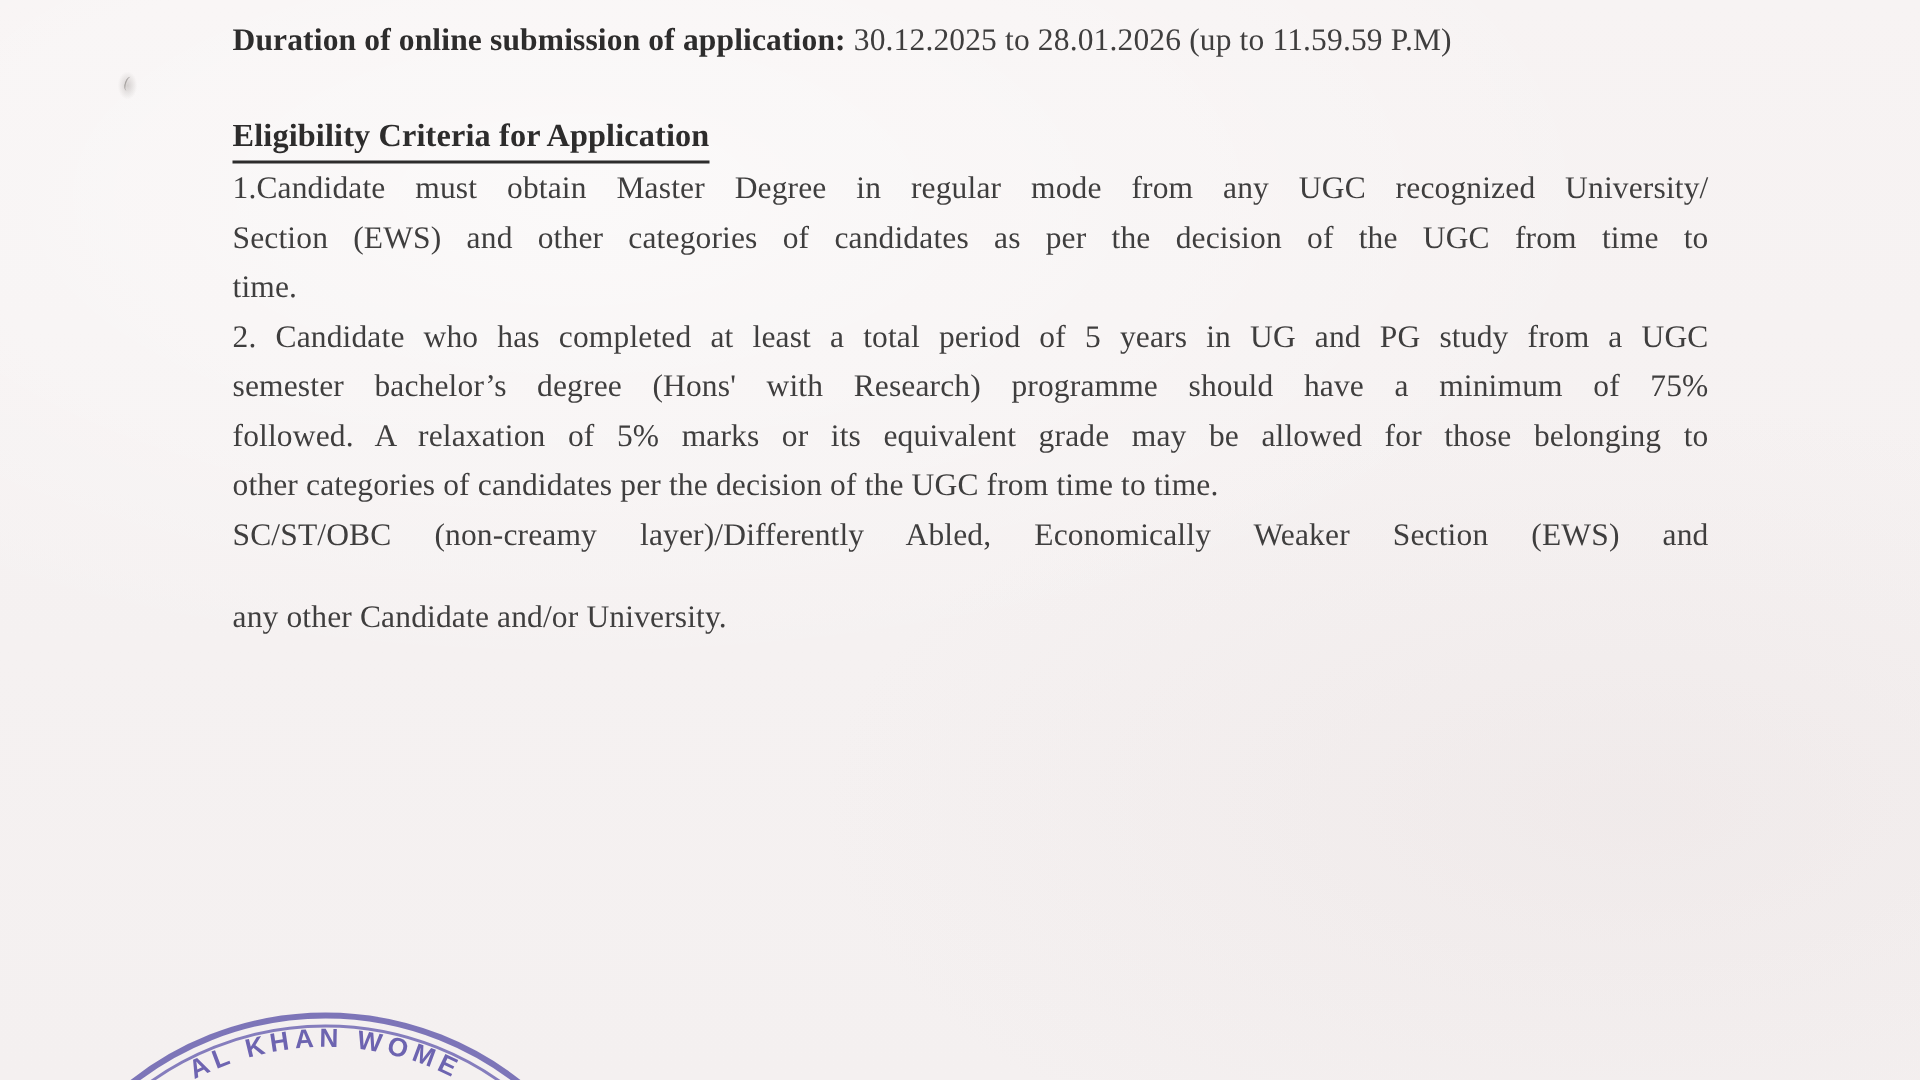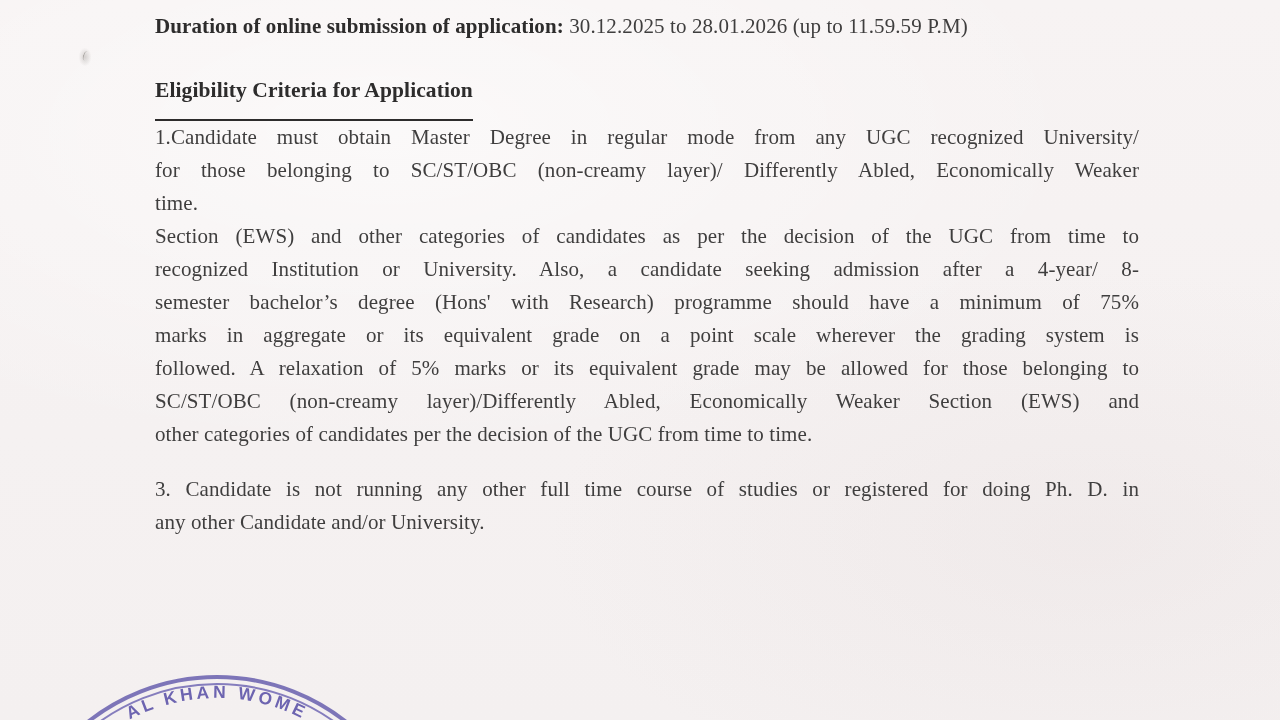--- a/index.html
+++ b/index.html
@@ -29,21 +29,21 @@
   }
   .hline { white-space: nowrap; }
   .b { font-weight: bold; color: #2d2c2c; }
   .heading-row { margin-top: 31px; }
   .heading {
     font-weight: bold;
     color: #2d2c2c;
     font-size: 21.5px;
     display: inline-block;
     border-bottom: 2.5px solid #2d2c2c;
-    padding-bottom: 12px;
+    padding-bottom: 0px;
   }
   .para { }
   .para-3 { margin-top: 22px; }
   .tline {
     text-align: justify;
     text-align-last: justify;
   }
   .tline-last { text-align-last: left; }
   .smudge {
     position: absolute;
@@ -78,36 +78,33 @@
 
     <div class="hline"><span class="b">Duration of online submission of application:</span><span> 30.12.2025 to 28.01.2026 (up to 11.59.59 P.M)</span></div>
 
 
     <div class="heading-row">
       <span class="heading">Eligibility Criteria for Application</span>
     </div>
 
     <div class="para">
         <div class="tline">1.Candidate must obtain Master Degree in regular mode from any UGC recognized University/</div>
-        <div class="tline">for those belonging to SC/ST/OBC (non-creamy layer)/ Differently Abled, Economically Weaker</div>
+        <div class="tline">Section (EWS) and other categories of candidates as per the decision of the UGC from time to</div>
         <div class="tline tline-last">time.</div>
-        <div class="tline">Section (EWS) and other categories of candidates as per the decision of the UGC from time to</div>
       </div>
 
     <div class="para">
-        <div class="tline">recognized Institution or University. Also, a candidate seeking admission after a 4-year/ 8-</div>
+        <div class="tline">2. Candidate who has completed at least a total period of 5 years in UG and PG study from a UGC</div>
         <div class="tline">semester bachelor’s degree (Hons' with Research) programme should have a minimum of 75%</div>
-        <div class="tline">marks in aggregate or its equivalent grade on a point scale wherever the grading system is</div>
         <div class="tline">followed. A relaxation of 5% marks or its equivalent grade may be allowed for those belonging to</div>
+        <div class="tline tline-last">other categories of candidates per the decision of the UGC from time to time.</div>
         <div class="tline">SC/ST/OBC (non-creamy layer)/Differently Abled, Economically Weaker Section (EWS) and</div>
-        <div class="tline tline-last">other categories of candidates per the decision of the UGC from time to time.</div>
       </div>
 
     <div class="para para-3">
-        <div class="tline">3. Candidate is not running any other full time course of studies or registered for doing Ph. D. in</div>
         <div class="tline tline-last">any other Candidate and/or University.</div>
       </div>
 
   </div>
 
   <svg class="stamp" viewBox="0 0 424 50">
     <defs>
       <path id="stampArc" d="M 25 215 A 187 187 0 0 1 399 215"></path>
     </defs>
     <circle cx="212" cy="215" r="208" fill="none" stroke-width="4" opacity="0.75" stroke="#564ca6"></circle>

